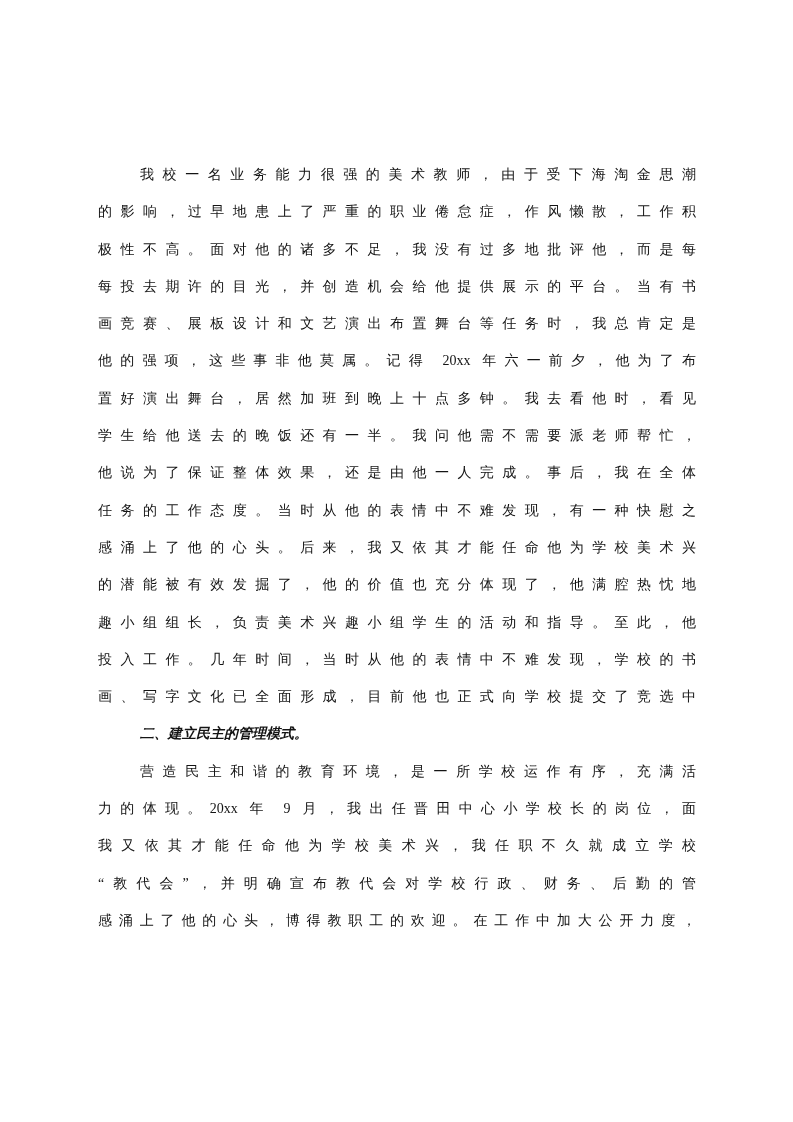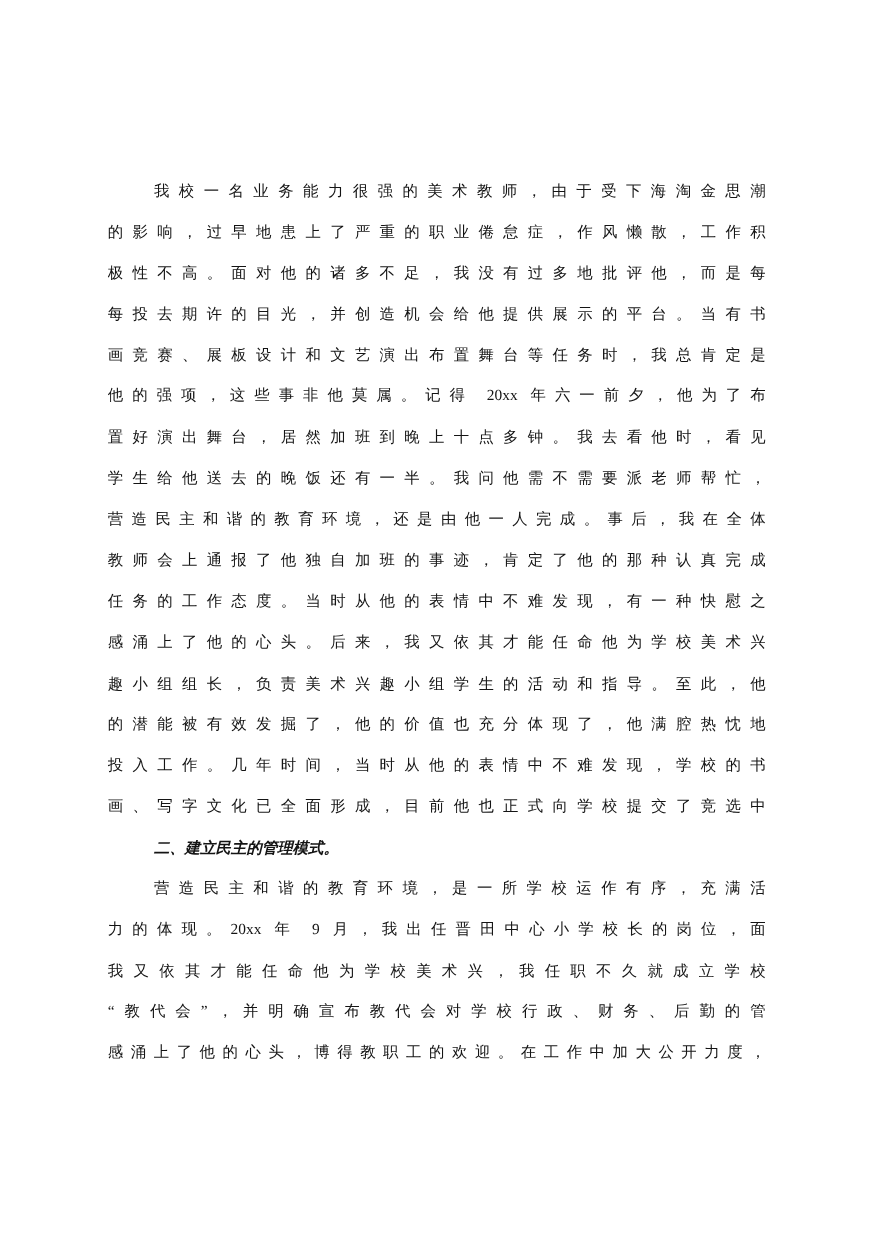--- a/index.html
+++ b/index.html
@@ -53,26 +53,25 @@
   <div class="doc-body">
       <div class="paragraph">
         <div class="line indent">我校一名业务能力很强的美术教师，由于受下海淘金思潮</div>
         <div class="line">的影响，过早地患上了严重的职业倦怠症，作风懒散，工作积</div>
         <div class="line">极性不高。面对他的诸多不足，我没有过多地批评他，而是每</div>
         <div class="line">每投去期许的目光，并创造机会给他提供展示的平台。当有书</div>
         <div class="line">画竞赛、展板设计和文艺演出布置舞台等任务时，我总肯定是</div>
         <div class="line">他的强项，这些事非他莫属。记得 20xx 年六一前夕，他为了布</div>
         <div class="line">置好演出舞台，居然加班到晚上十点多钟。我去看他时，看见</div>
         <div class="line">学生给他送去的晚饭还有一半。我问他需不需要派老师帮忙，</div>
-        <div class="line">营造民主和谐的教育环境，还是由他一人完成。事后，我在全体</div>
-        <div class="line">教师会上通报了他独自加班的事迹，肯定了他的那种认真完成</div>
+        <div class="line">他说为了保证整体效果，还是由他一人完成。事后，我在全体</div>
         <div class="line">任务的工作态度。当时从他的表情中不难发现，有一种快慰之</div>
         <div class="line">感涌上了他的心头。后来，我又依其才能任命他为学校美术兴</div>
+        <div class="line">的潜能被有效发掘了，他的价值也充分体现了，他满腔热忱地</div>
         <div class="line">趣小组组长，负责美术兴趣小组学生的活动和指导。至此，他</div>
-        <div class="line">的潜能被有效发掘了，他的价值也充分体现了，他满腔热忱地</div>
         <div class="line">投入工作。几年时间，当时从他的表情中不难发现，学校的书</div>
         <div class="line">画、写字文化已全面形成，目前他也正式向学校提交了竞选中</div>
       </div>
       <div class="paragraph bold">
         <div class="line indent lastline">二、建立民主的管理模式。</div>
       </div>
       <div class="paragraph">
         <div class="line indent">营造民主和谐的教育环境，是一所学校运作有序，充满活</div>
         <div class="line">力的体现。20xx 年 9 月，我出任晋田中心小学校长的岗位，面</div>
         <div class="line">我又依其才能任命他为学校美术兴，我任职不久就成立学校</div>

